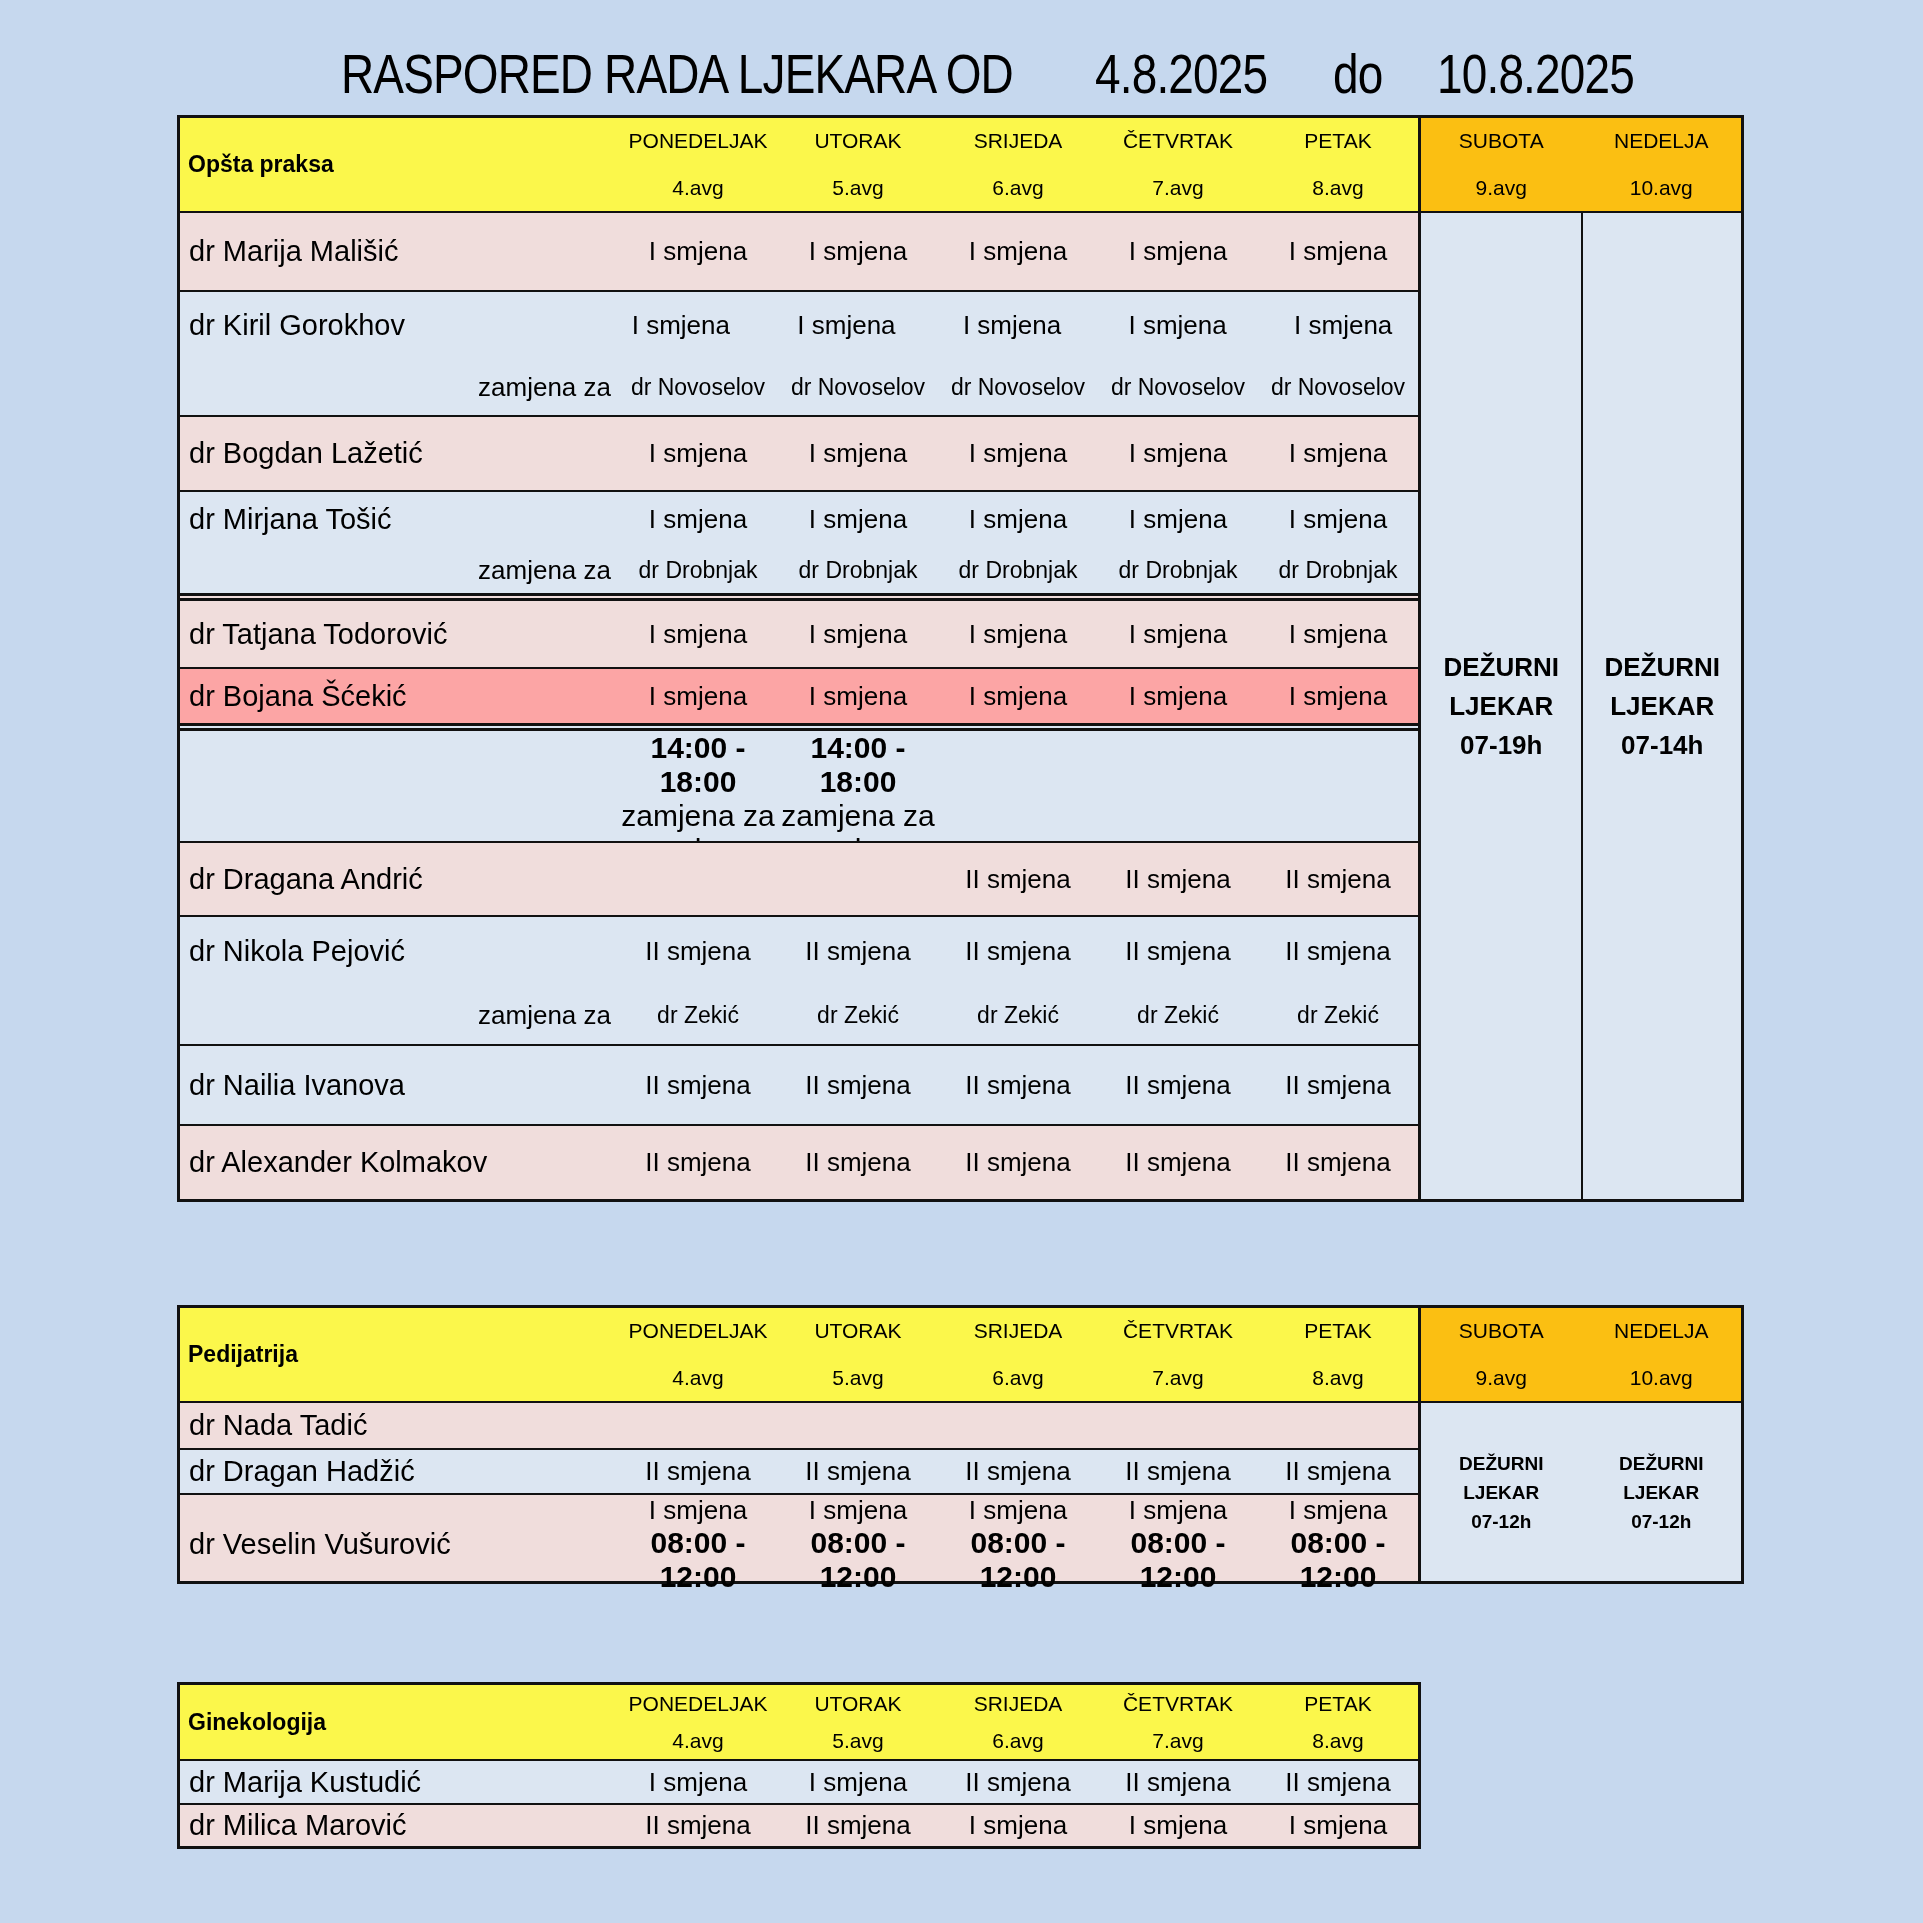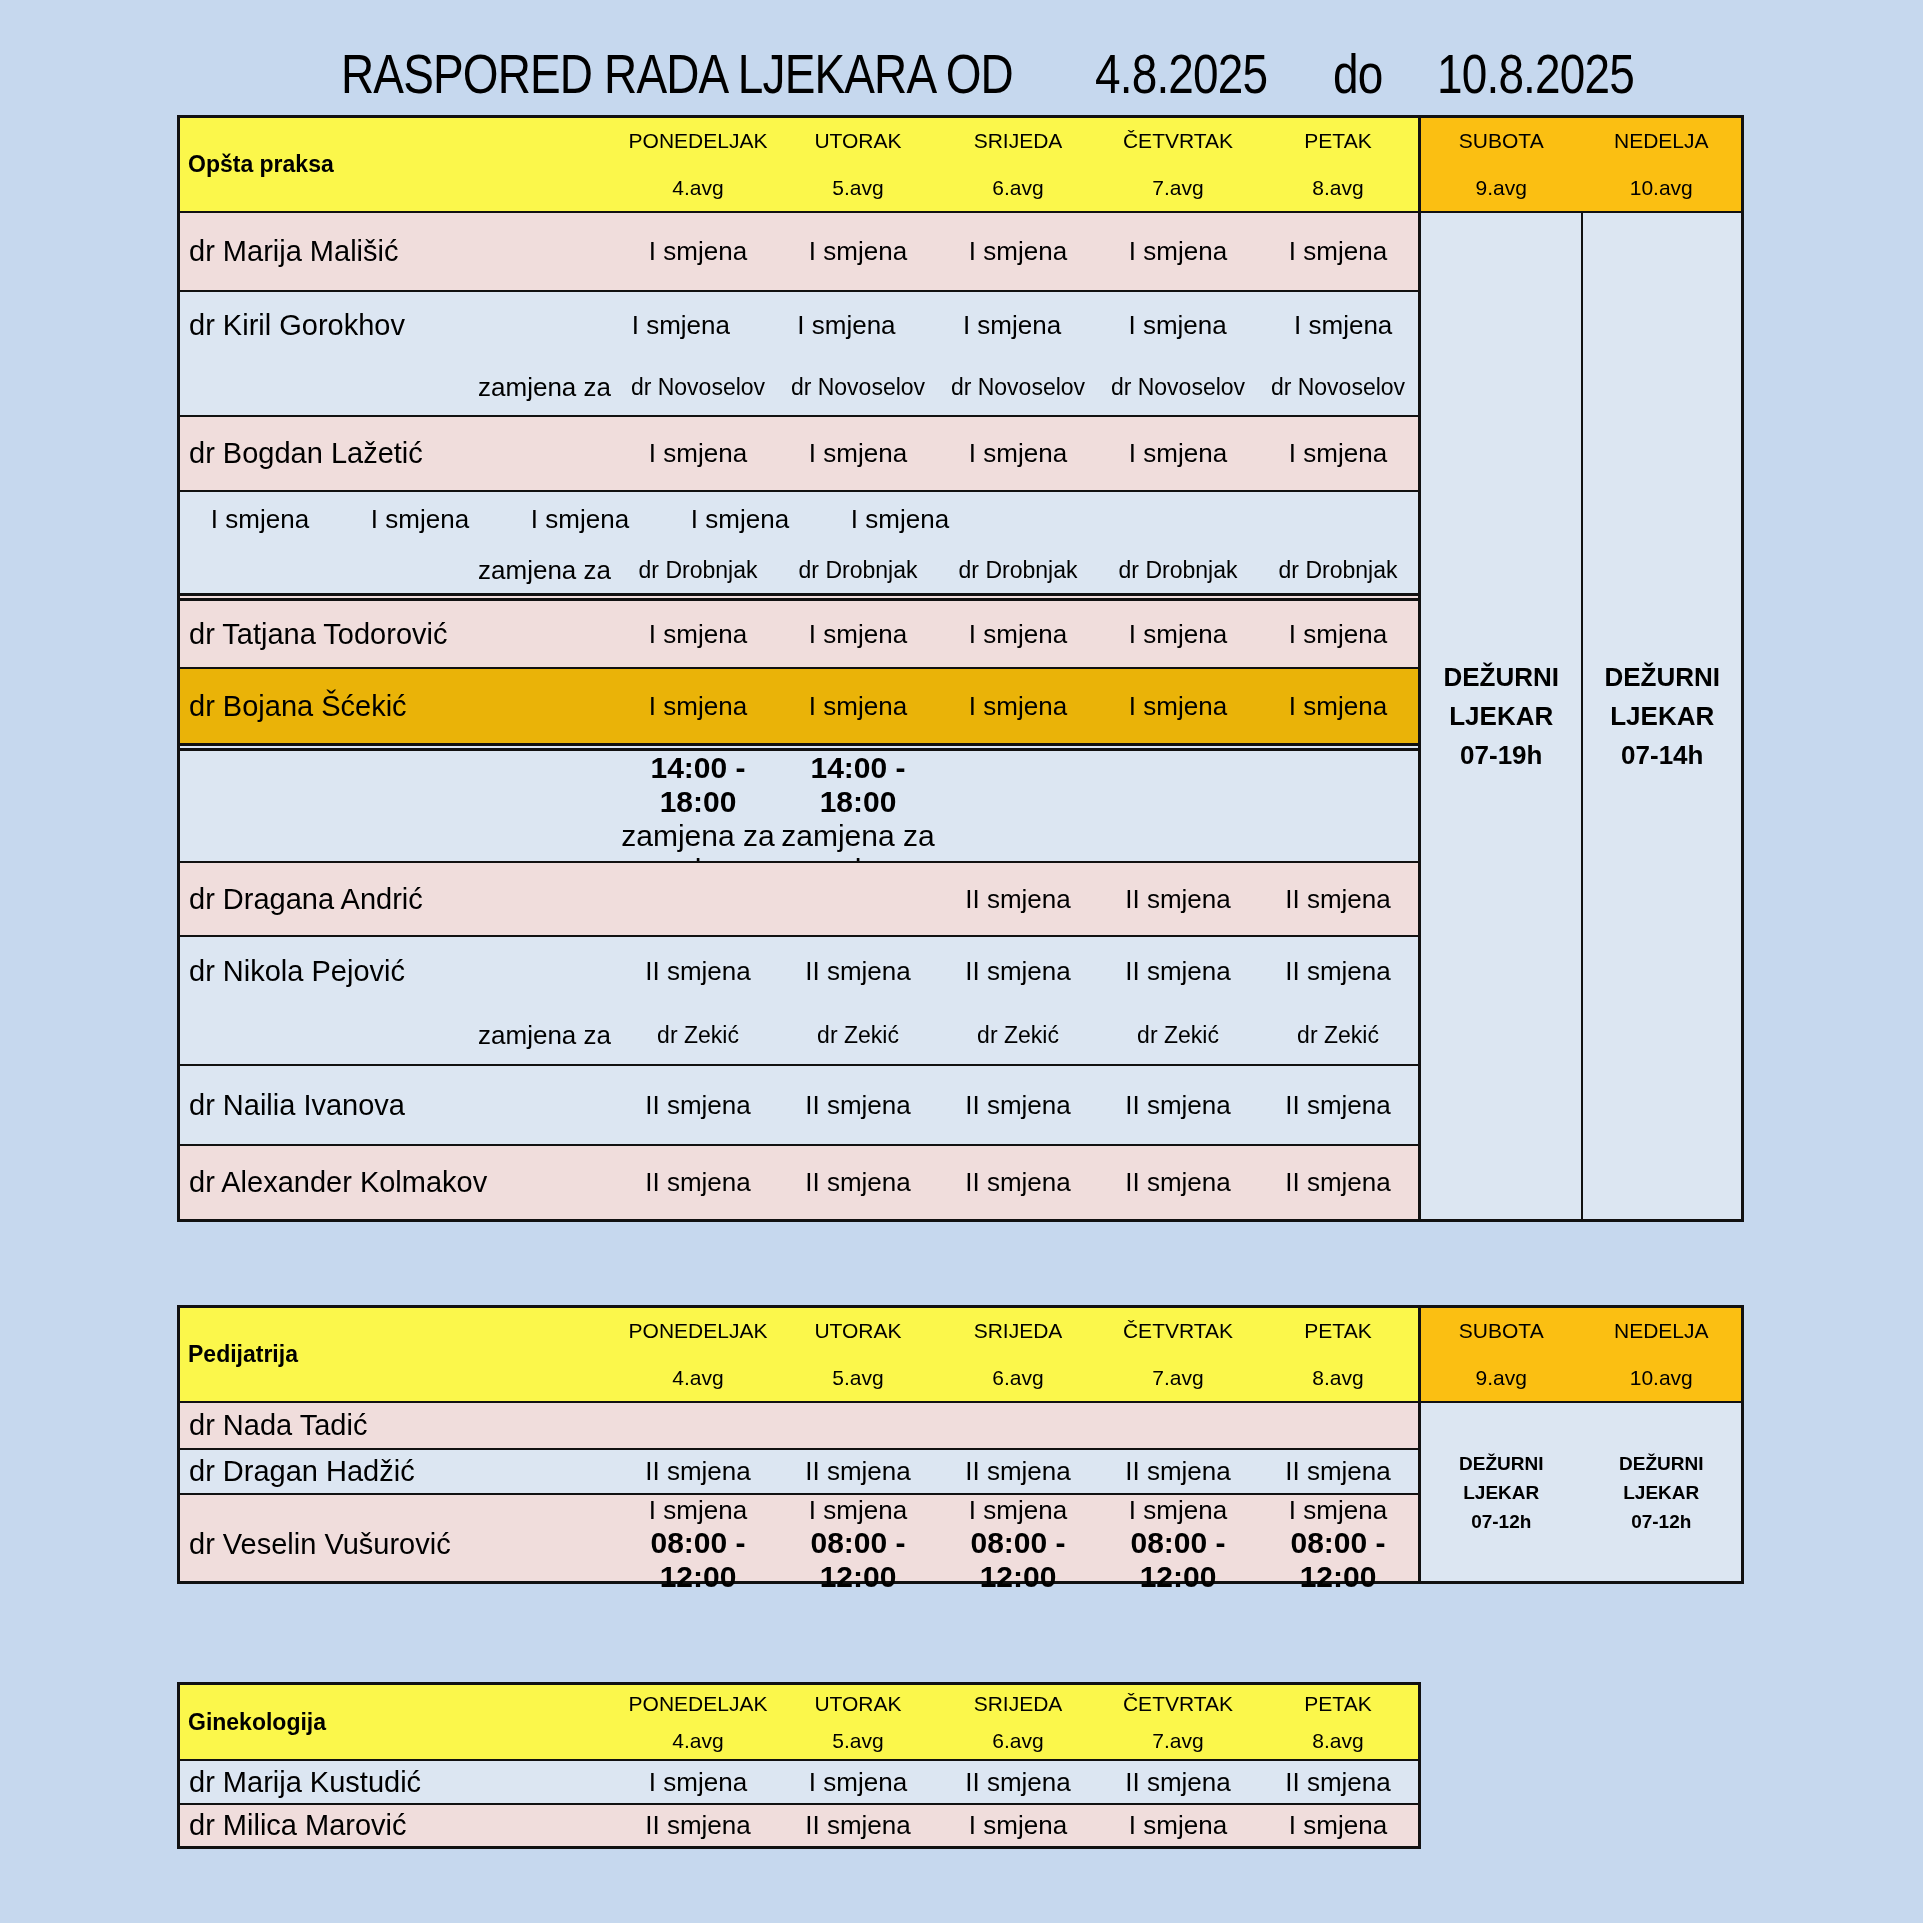--- a/index.html
+++ b/index.html
@@ -191,20 +191,21 @@
               <div class="val-cell" style="width: 160px; height: 100%;">
                 <span class="v-main">I smjena</span>
               </div>
               <div class="val-cell" style="width: 160px; height: 100%;">
                 <span class="v-main">I smjena</span>
               </div>
             </div>
           </div>
           <div class="row bt" style="height: 103px; background: rgb(220, 230, 242);">
             <div class="line-row" style="flex: 0 0 55%;">
+              <div class="name-cell" style="width: 438px; height: 100%;">dr Mirjana Tošić</div>
               <div class="val-cell" style="width: 160px; height: 100%;">
                 <span class="v-main">I smjena</span>
               </div>
               <div class="val-cell" style="width: 160px; height: 100%;">
                 <span class="v-main">I smjena</span>
               </div>
               <div class="val-cell" style="width: 160px; height: 100%;">
                 <span class="v-main">I smjena</span>
               </div>
               <div class="val-cell" style="width: 160px; height: 100%;">
@@ -246,21 +247,21 @@
                 <span class="v-main">I smjena</span>
               </div>
               <div class="val-cell" style="width: 160px; height: 100%;">
                 <span class="v-main">I smjena</span>
               </div>
               <div class="val-cell" style="width: 160px; height: 100%;">
                 <span class="v-main">I smjena</span>
               </div>
             </div>
           </div>
-          <div class="row bt" style="height: 76px; background: #eab308;">
+          <div class="row bt" style="height: 56px; background: #fca5a5;">
             <div class="line-row" style="flex: 1 1 100%;">
               <div class="name-cell" style="width: 438px; height: 100%;">dr Bojana Šćekić</div>
               <div class="val-cell" style="width: 160px; height: 100%;">
                 <span class="v-main">I smjena</span>
               </div>
               <div class="val-cell" style="width: 160px; height: 100%;">
                 <span class="v-main">I smjena</span>
               </div>
               <div class="val-cell" style="width: 160px; height: 100%;">
                 <span class="v-main">I smjena</span>

